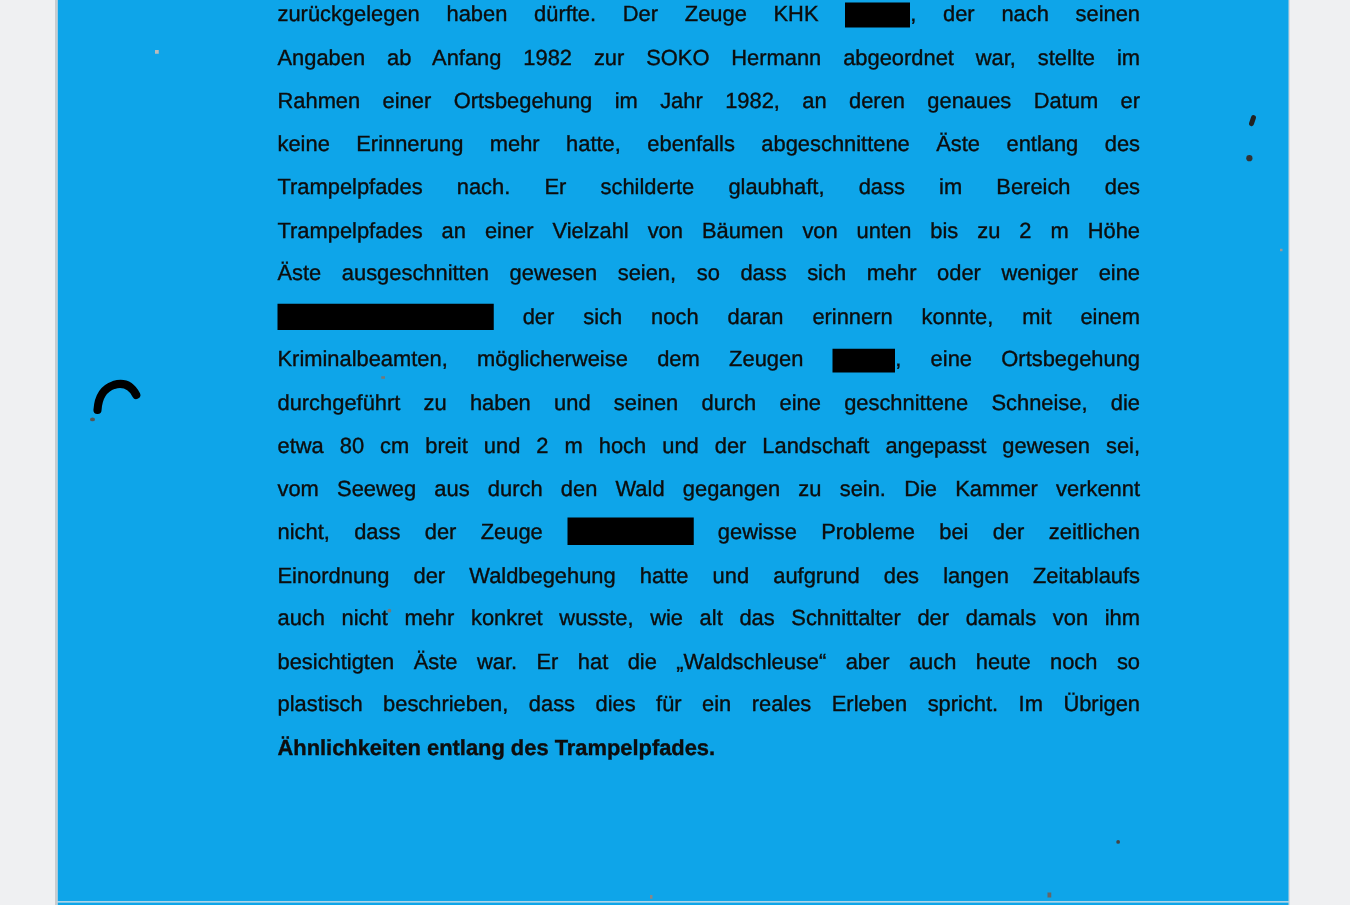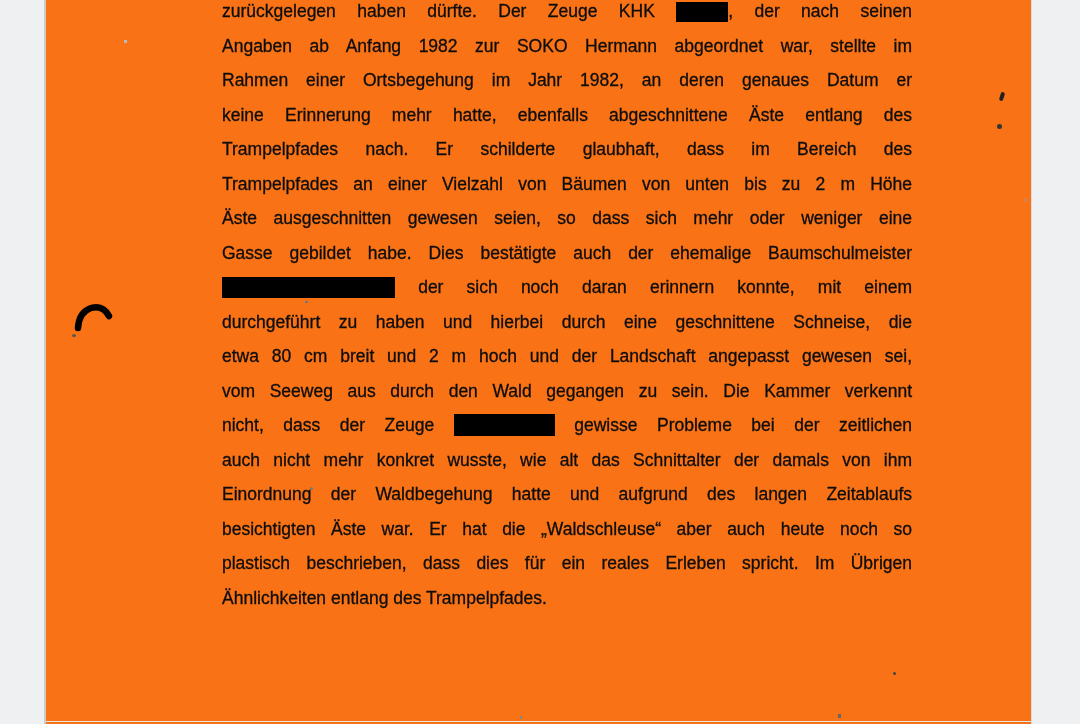--- a/index.html
+++ b/index.html
@@ -7,21 +7,21 @@
     padding: 0;
     width: 1080px;
     height: 724px;
     overflow: hidden;
     background: #ffffff;
     font-family: "Liberation Sans", "DejaVu Sans", sans-serif;
   }
   .page {
     position: absolute;
     inset: 0;
-    background: #f97316;
+    background: #0ea5e9;
   }
   .margin-band {
     position: absolute;
     top: 0;
     height: 724px;
     background: #eff0f2;
   }
   .margin-band.left {
     left: 0;
     width: 44px;
@@ -51,20 +51,21 @@
     -webkit-text-stroke: 0.3px #0d0d0d;
   }
   .line {
     text-align: justify;
     text-align-last: justify;
     height: 34.5px;
   }
   .line.align-left {
     text-align: left;
     text-align-last: left;
+    font-weight: bold;
   }
   .redaction {
     display: inline-block;
     background: #000;
     vertical-align: -5px;
   }
   .scan-mark-crescent {
     position: absolute;
     left: 74px;
     top: 303px;
@@ -84,28 +85,28 @@
   <div class="page-bottom-edge"></div>
 
   <div class="text-block">
       <div class="line">zurückgelegen haben dürfte. Der Zeuge KHK <span class="redaction" style="width: 52px; height: 20px; background: rgb(0, 0, 0);"></span>, der nach seinen</div>
       <div class="line">Angaben ab Anfang 1982 zur SOKO Hermann abgeordnet war, stellte im</div>
       <div class="line">Rahmen einer Ortsbegehung im Jahr 1982, an deren genaues Datum er</div>
       <div class="line">keine Erinnerung mehr hatte, ebenfalls abgeschnittene Äste entlang des</div>
       <div class="line">Trampelpfades nach. Er schilderte glaubhaft, dass im Bereich des</div>
       <div class="line">Trampelpfades an einer Vielzahl von Bäumen von unten bis zu 2 m Höhe</div>
       <div class="line">Äste ausgeschnitten gewesen seien, so dass sich mehr oder weniger eine</div>
-      <div class="line">Gasse gebildet habe. Dies bestätigte auch der ehemalige Baumschulmeister</div>
       <div class="line"><span class="redaction" style="width: 173px; height: 21px; background: rgb(0, 0, 0);"></span> der sich noch daran erinnern konnte, mit einem</div>
-      <div class="line">durchgeführt zu haben und hierbei durch eine geschnittene Schneise, die</div>
+      <div class="line">Kriminalbeamten, möglicherweise dem Zeugen <span class="redaction" style="width: 50px; height: 19px; background: rgb(0, 0, 0);"></span>, eine Ortsbegehung</div>
+      <div class="line">durchgeführt zu haben und seinen durch eine geschnittene Schneise, die</div>
       <div class="line">etwa 80 cm breit und 2 m hoch und der Landschaft angepasst gewesen sei,</div>
       <div class="line">vom Seeweg aus durch den Wald gegangen zu sein. Die Kammer verkennt</div>
       <div class="line">nicht, dass der Zeuge <span class="redaction" style="width: 101px; height: 22px; background: rgb(0, 0, 0);"></span> gewisse Probleme bei der zeitlichen</div>
+      <div class="line">Einordnung der Waldbegehung hatte und aufgrund des langen Zeitablaufs</div>
       <div class="line">auch nicht mehr konkret wusste, wie alt das Schnittalter der damals von ihm</div>
-      <div class="line">Einordnung der Waldbegehung hatte und aufgrund des langen Zeitablaufs</div>
       <div class="line">besichtigten Äste war. Er hat die „Waldschleuse“ aber auch heute noch so</div>
       <div class="line">plastisch beschrieben, dass dies für ein reales Erleben spricht. Im Übrigen</div>
       <div class="line align-left">Ähnlichkeiten entlang des Trampelpfades.</div>
     </div>
 
   <div class="scan-mark-crescent">
     <svg width="40" height="32" viewBox="0 0 40 32">
       <path d="M4 25 Q5 9 17 5 Q29 1.5 35 13" fill="none" stroke="#000" stroke-width="6.5" stroke-linecap="round"></path>
     </svg>
   </div>

